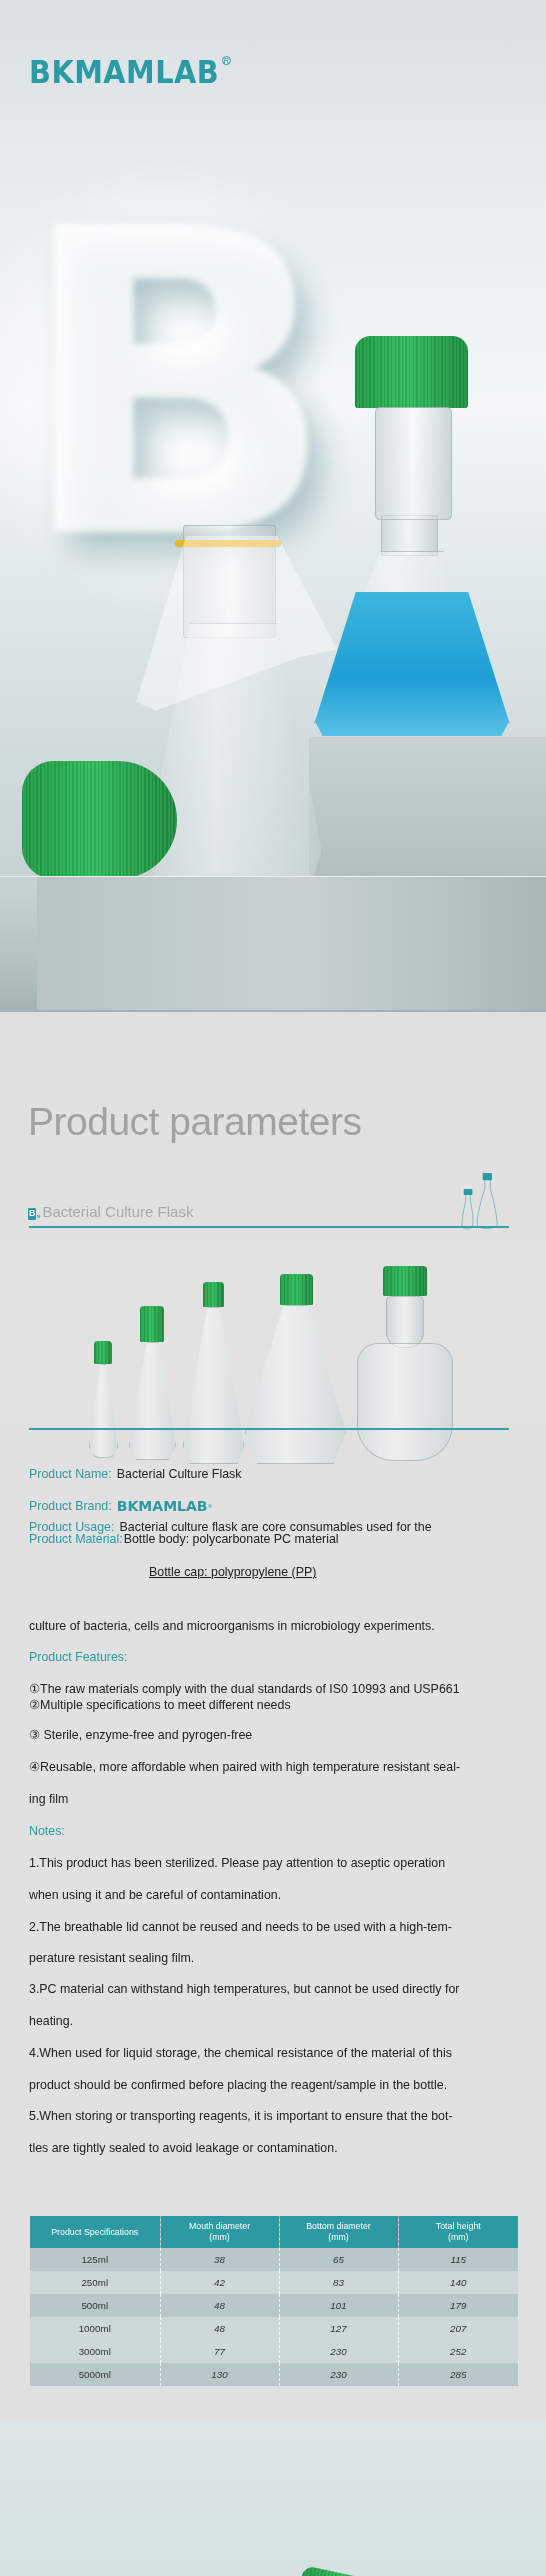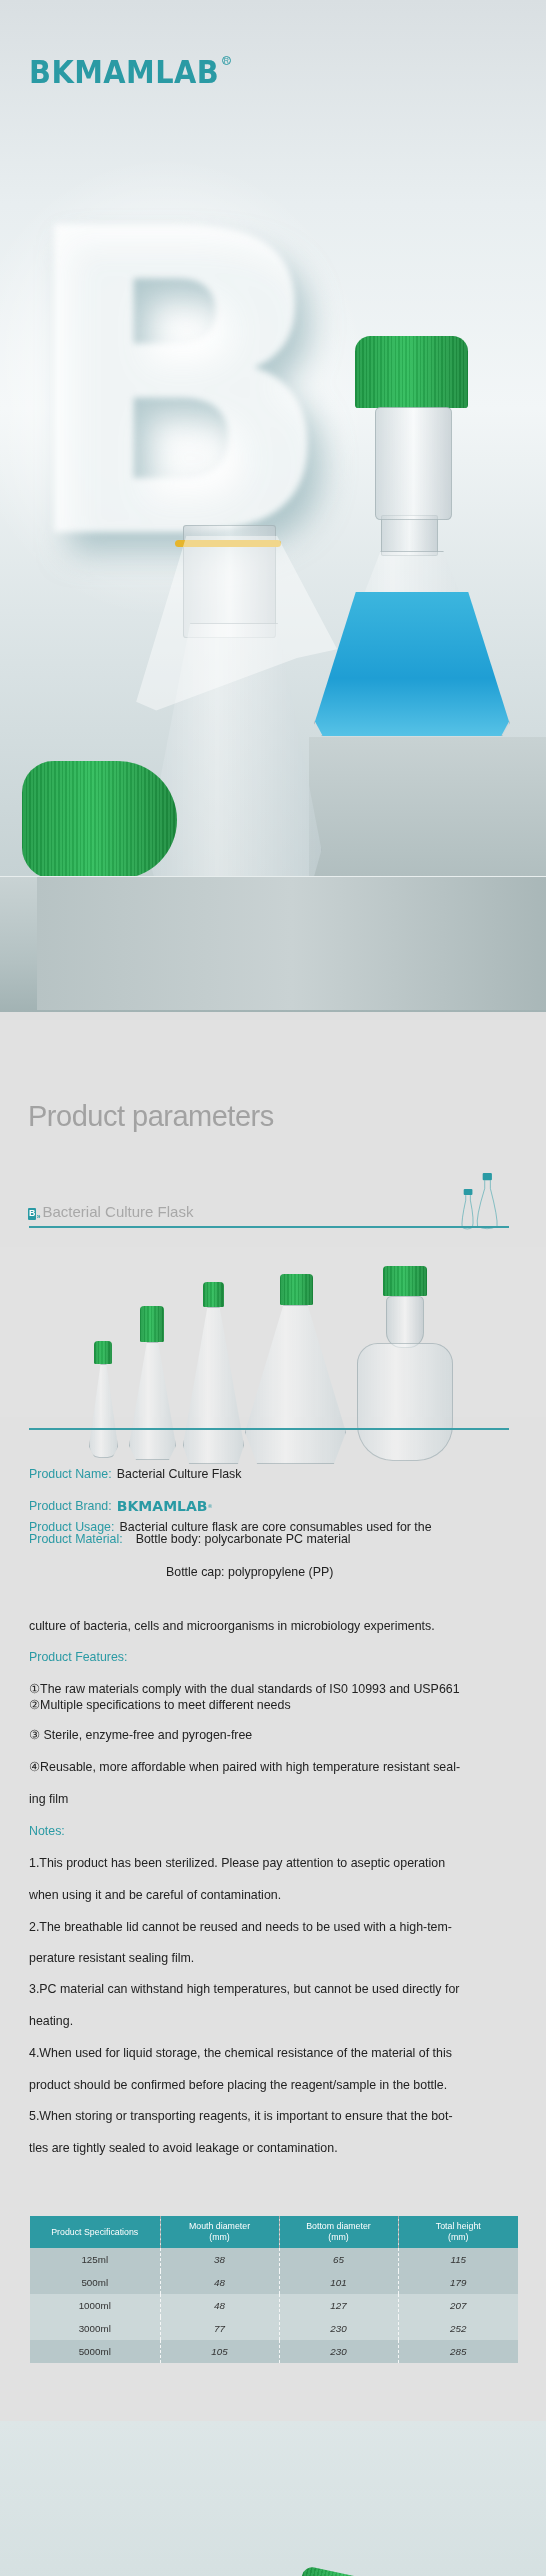--- a/index.html
+++ b/index.html
@@ -33,21 +33,21 @@
     border-radius: 4.1px 4.1px 1.5px 1.5px; }
   .flask .cap::after { content: ""; position: absolute; inset: 0;
     background: repeating-linear-gradient(90deg, rgba(0,0,0,0.08) 0 1.5px, rgba(255,255,255,0.06) 1.5px 3.6px); border-radius: inherit; }
   .flask .neck { position: absolute; background: linear-gradient(90deg, rgba(200,210,214,0.7), rgba(255,255,255,0.5), rgba(190,200,205,0.7));
     border: 0.5px solid rgba(150,165,170,0.55); }
   .flask .body { position: absolute; border: 0.5px solid rgba(150,165,170,0.6);
     background: linear-gradient(90deg, rgba(210,220,224,0.5), rgba(255,255,255,0.45) 40%, rgba(200,212,216,0.55)); }
   .flask .liquid { position: absolute; background: linear-gradient(180deg, #3cb6de 0%, #1f9ed4 60%, #56c2e6 100%); }
 
   
-  .param-title { position: absolute; left: 28px; top: 1100px; font-size: 29px; color: #a2a2a2; font-weight: normal; letter-spacing: -0.5px; }
+  .param-title { position: absolute; left: 28px; top: 1100px; font-size: 39px; color: #a2a2a2; font-weight: normal; letter-spacing: -0.5px; }
   .param-sub { position: absolute; left: 28px; top: 1204px; display: flex; align-items: flex-end; }
   .b-mark { width: 8.2px; height: 11.3px; background: #2a9aa4; color: #fff; font-weight: bold; font-size: 8.8px;
     line-height: 11.3px; text-align: center; border-radius: 1px; }
   .b-chev { color: #2a9aa4; font-size: 6.7px; margin: 0 2.1px 0 0.5px; font-weight: bold; }
   .param-sub .txt { font-size: 15px; color: #a8a8a8; line-height: 15.5px; }
   .mini-flasks { position: absolute; left: 461px; top: 1172px; width: 49px; height: 59px; }
   .rule { position: absolute; left: 29px; width: 480px; height: 1.5px; background: #3a9ea7; }
 
   .lineup { position: absolute; left: 0; top: 1247px; width: 546px; height: 170px; background: #e2e2e2; }
 
@@ -168,24 +168,24 @@
   </div>
   <div class="info" style="top:1498px;">
     <div class="row">
       <span class="lbl">Product Brand:</span>
       <span class="brand-inline" style="margin-left:5.2px;"><span>BKMAMLAB</span><sup>®</sup></span>
     </div>
   </div>
   <div class="info" style="top:1531px;">
     <div class="row">
       <span class="lbl">Product Material:</span>
-      <span class="val" style="margin-left:13px;">Bottle body: polycarbonate PC material</span>
-    </div>
-  </div>
-  <div class="text-line" style="top:1564px;left:166px;width:361px;">Bottle cap: polypropylene (PP)</div>
+      <span class="val" style="margin-left:1px;">Bottle body: polycarbonate PC material</span>
+    </div>
+  </div>
+  <div class="text-line" style="top:1564px;left:149px;width:361px;text-decoration:underline;">Bottle cap: polypropylene (PP)</div>
 
   <div class="info" style="top:1519px;">
     <div class="row">
       <span class="lbl">Product Usage:</span>
       <span class="val" style="margin-left:5.2px;">Bacterial culture flask are core consumables used for the</span>
     </div>
   </div>
   <div class="text-line" style="top:1618px;">culture of bacteria, cells and microorganisms in microbiology experiments.</div>
 
   <div class="head-line" style="top:1649px;">Product Features:</div>
@@ -216,41 +216,47 @@
         <th><span>Total height</span><br><span>(mm)</span></th>
       </tr>
     </thead>
     <tbody>
       <tr class="odd">
           <td>125ml</td>
           <td>38</td>
           <td>65</td>
           <td>115</td>
         </tr>
+      <tr class="even">
+          <td>250ml</td>
+          <td>42</td>
+          <td>83</td>
+          <td>140</td>
+        </tr>
       <tr class="odd">
           <td>500ml</td>
           <td>48</td>
           <td>101</td>
           <td>179</td>
         </tr>
       <tr class="even">
           <td>1000ml</td>
           <td>48</td>
           <td>127</td>
           <td>207</td>
         </tr>
       <tr class="even">
           <td>3000ml</td>
           <td>77</td>
           <td>230</td>
           <td>252</td>
         </tr>
       <tr class="odd">
           <td>5000ml</td>
-          <td>105</td>
+          <td>130</td>
           <td>230</td>
           <td>285</td>
         </tr>
     </tbody>
   </table>
 
   <div class="float-img">
 
     <div class="flask" style="left:237px;top:149px;width:155px;height:216px;transform:rotate(12deg);">
       <div class="cap" style="left:44px;top:0;width:90px;height:67px;border-radius:10.3px 10.3px 3.1px 3.1px;"></div>

